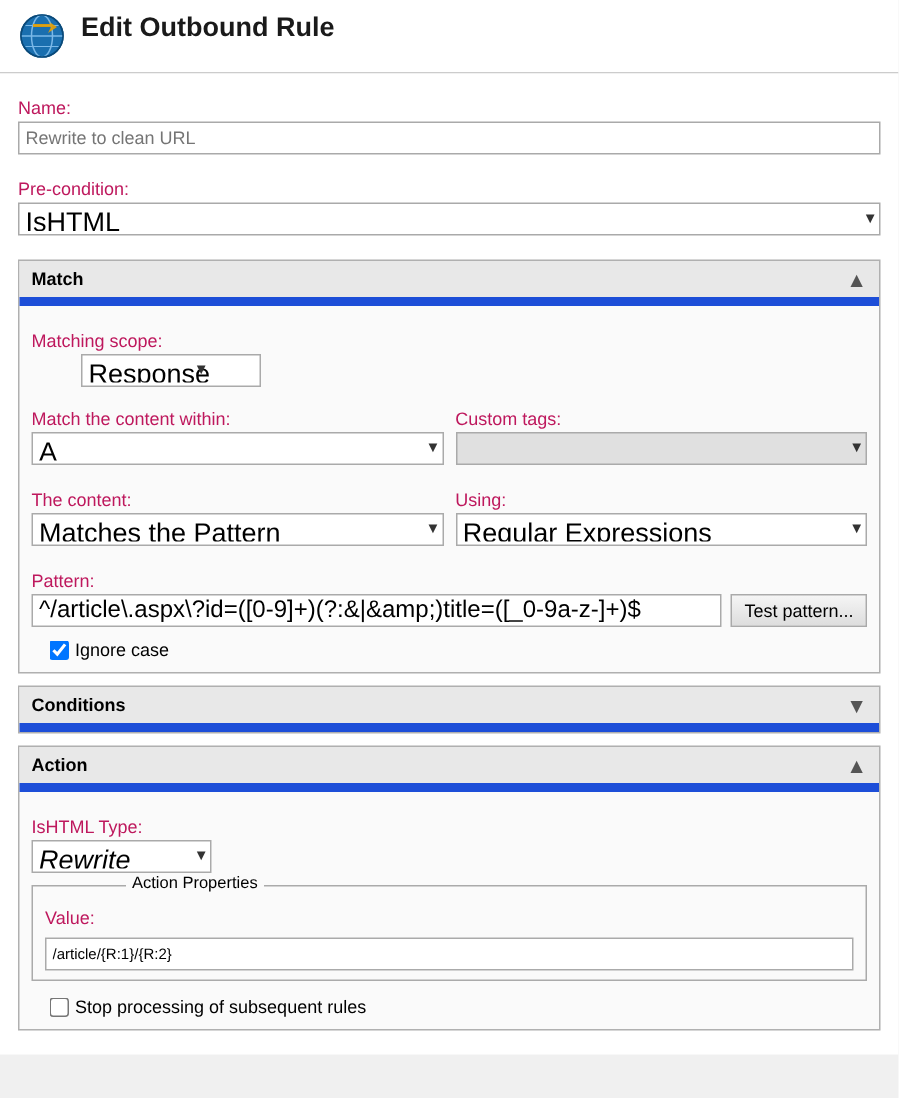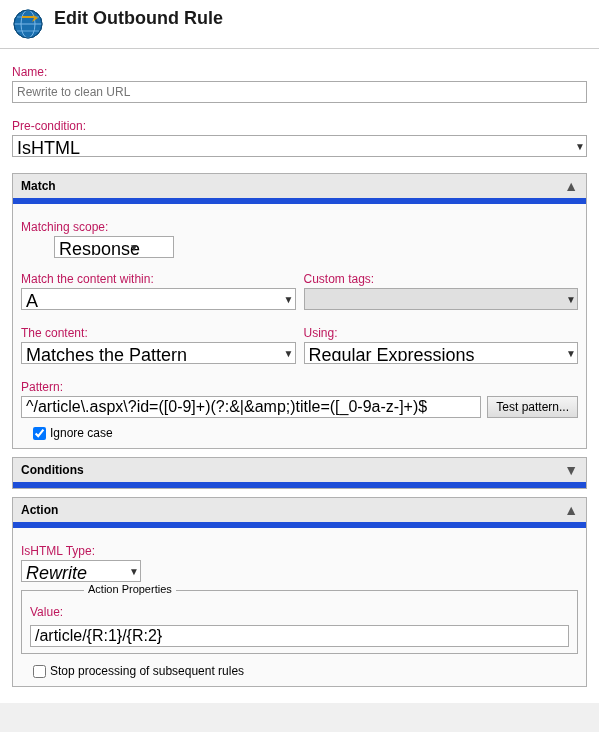--- a/index.html
+++ b/index.html
@@ -153,21 +153,21 @@
       padding: 0 4px;
       font-size: 11px;
       margin-left: 46px;
     }
 
     .value-input {
       width: 100%;
       height: 22px;
       border: 1px solid #aaa;
       padding: 2px 4px;
-      font-size: 16px;
+      font-size: 10px;
       background: #fff;
       margin-top: 4px;
     }
 
     
     .globe-icon svg {
       width: 32px;
       height: 32px;
     }
   </style>

